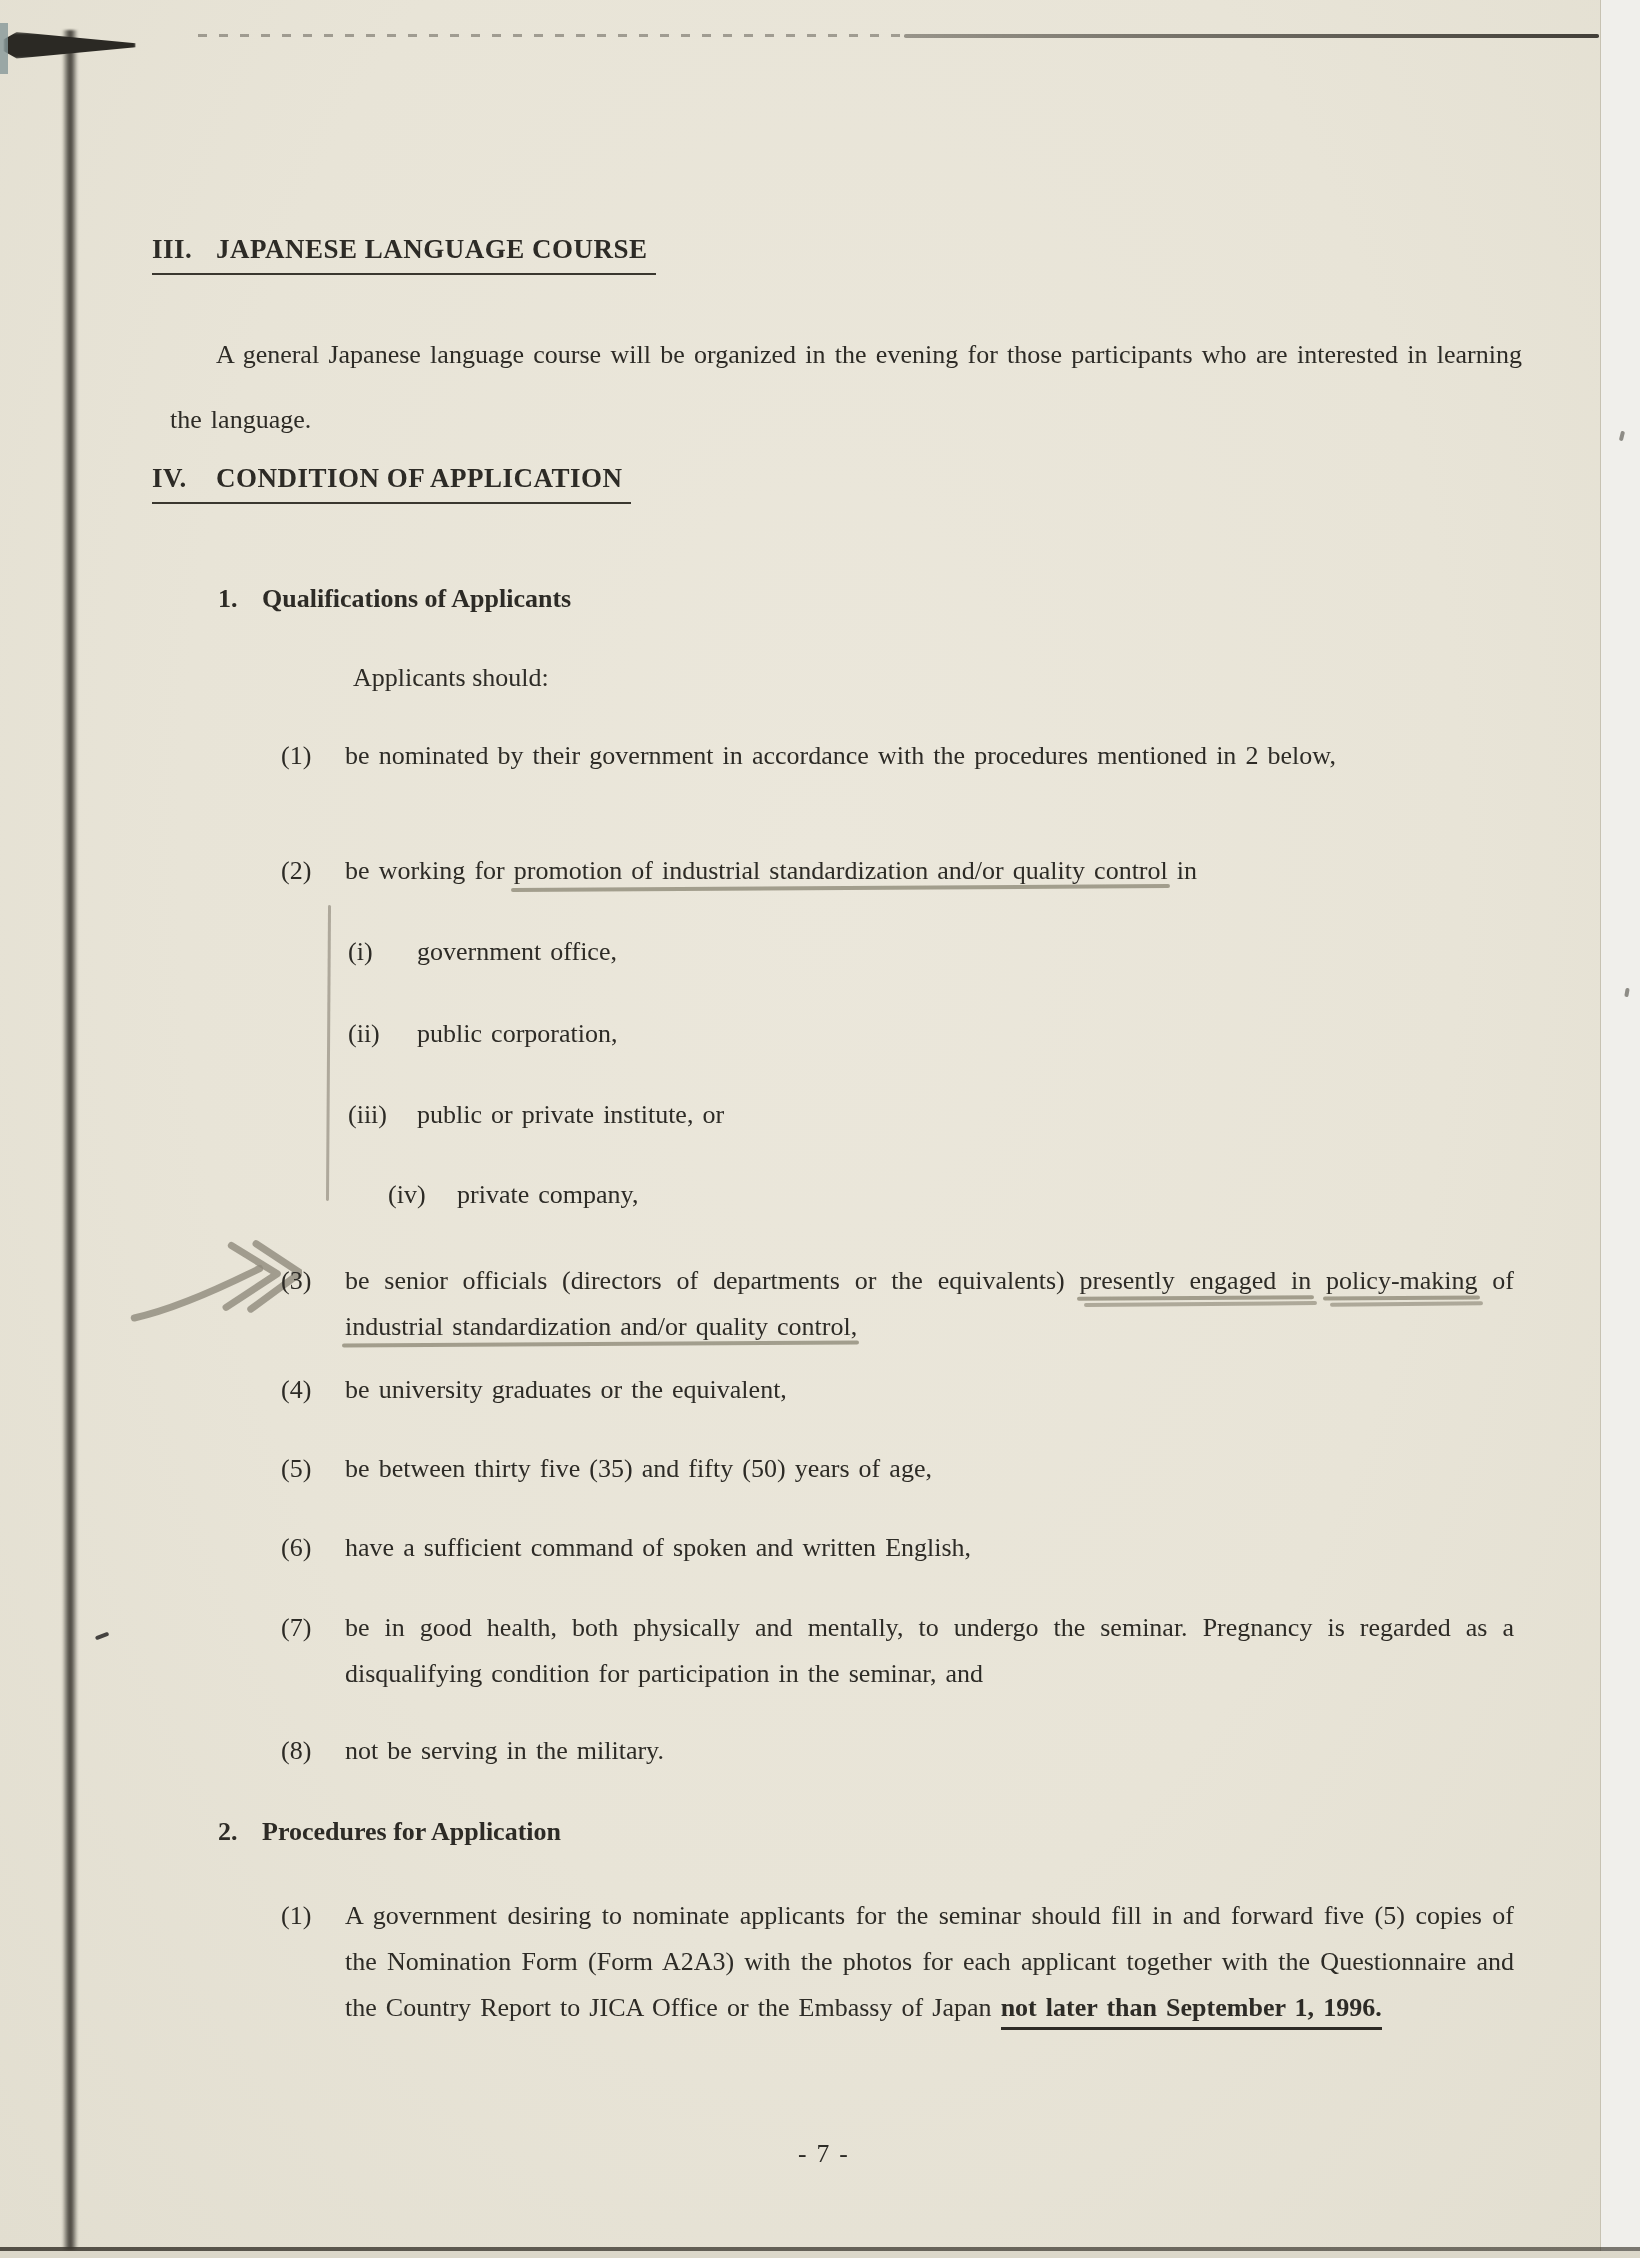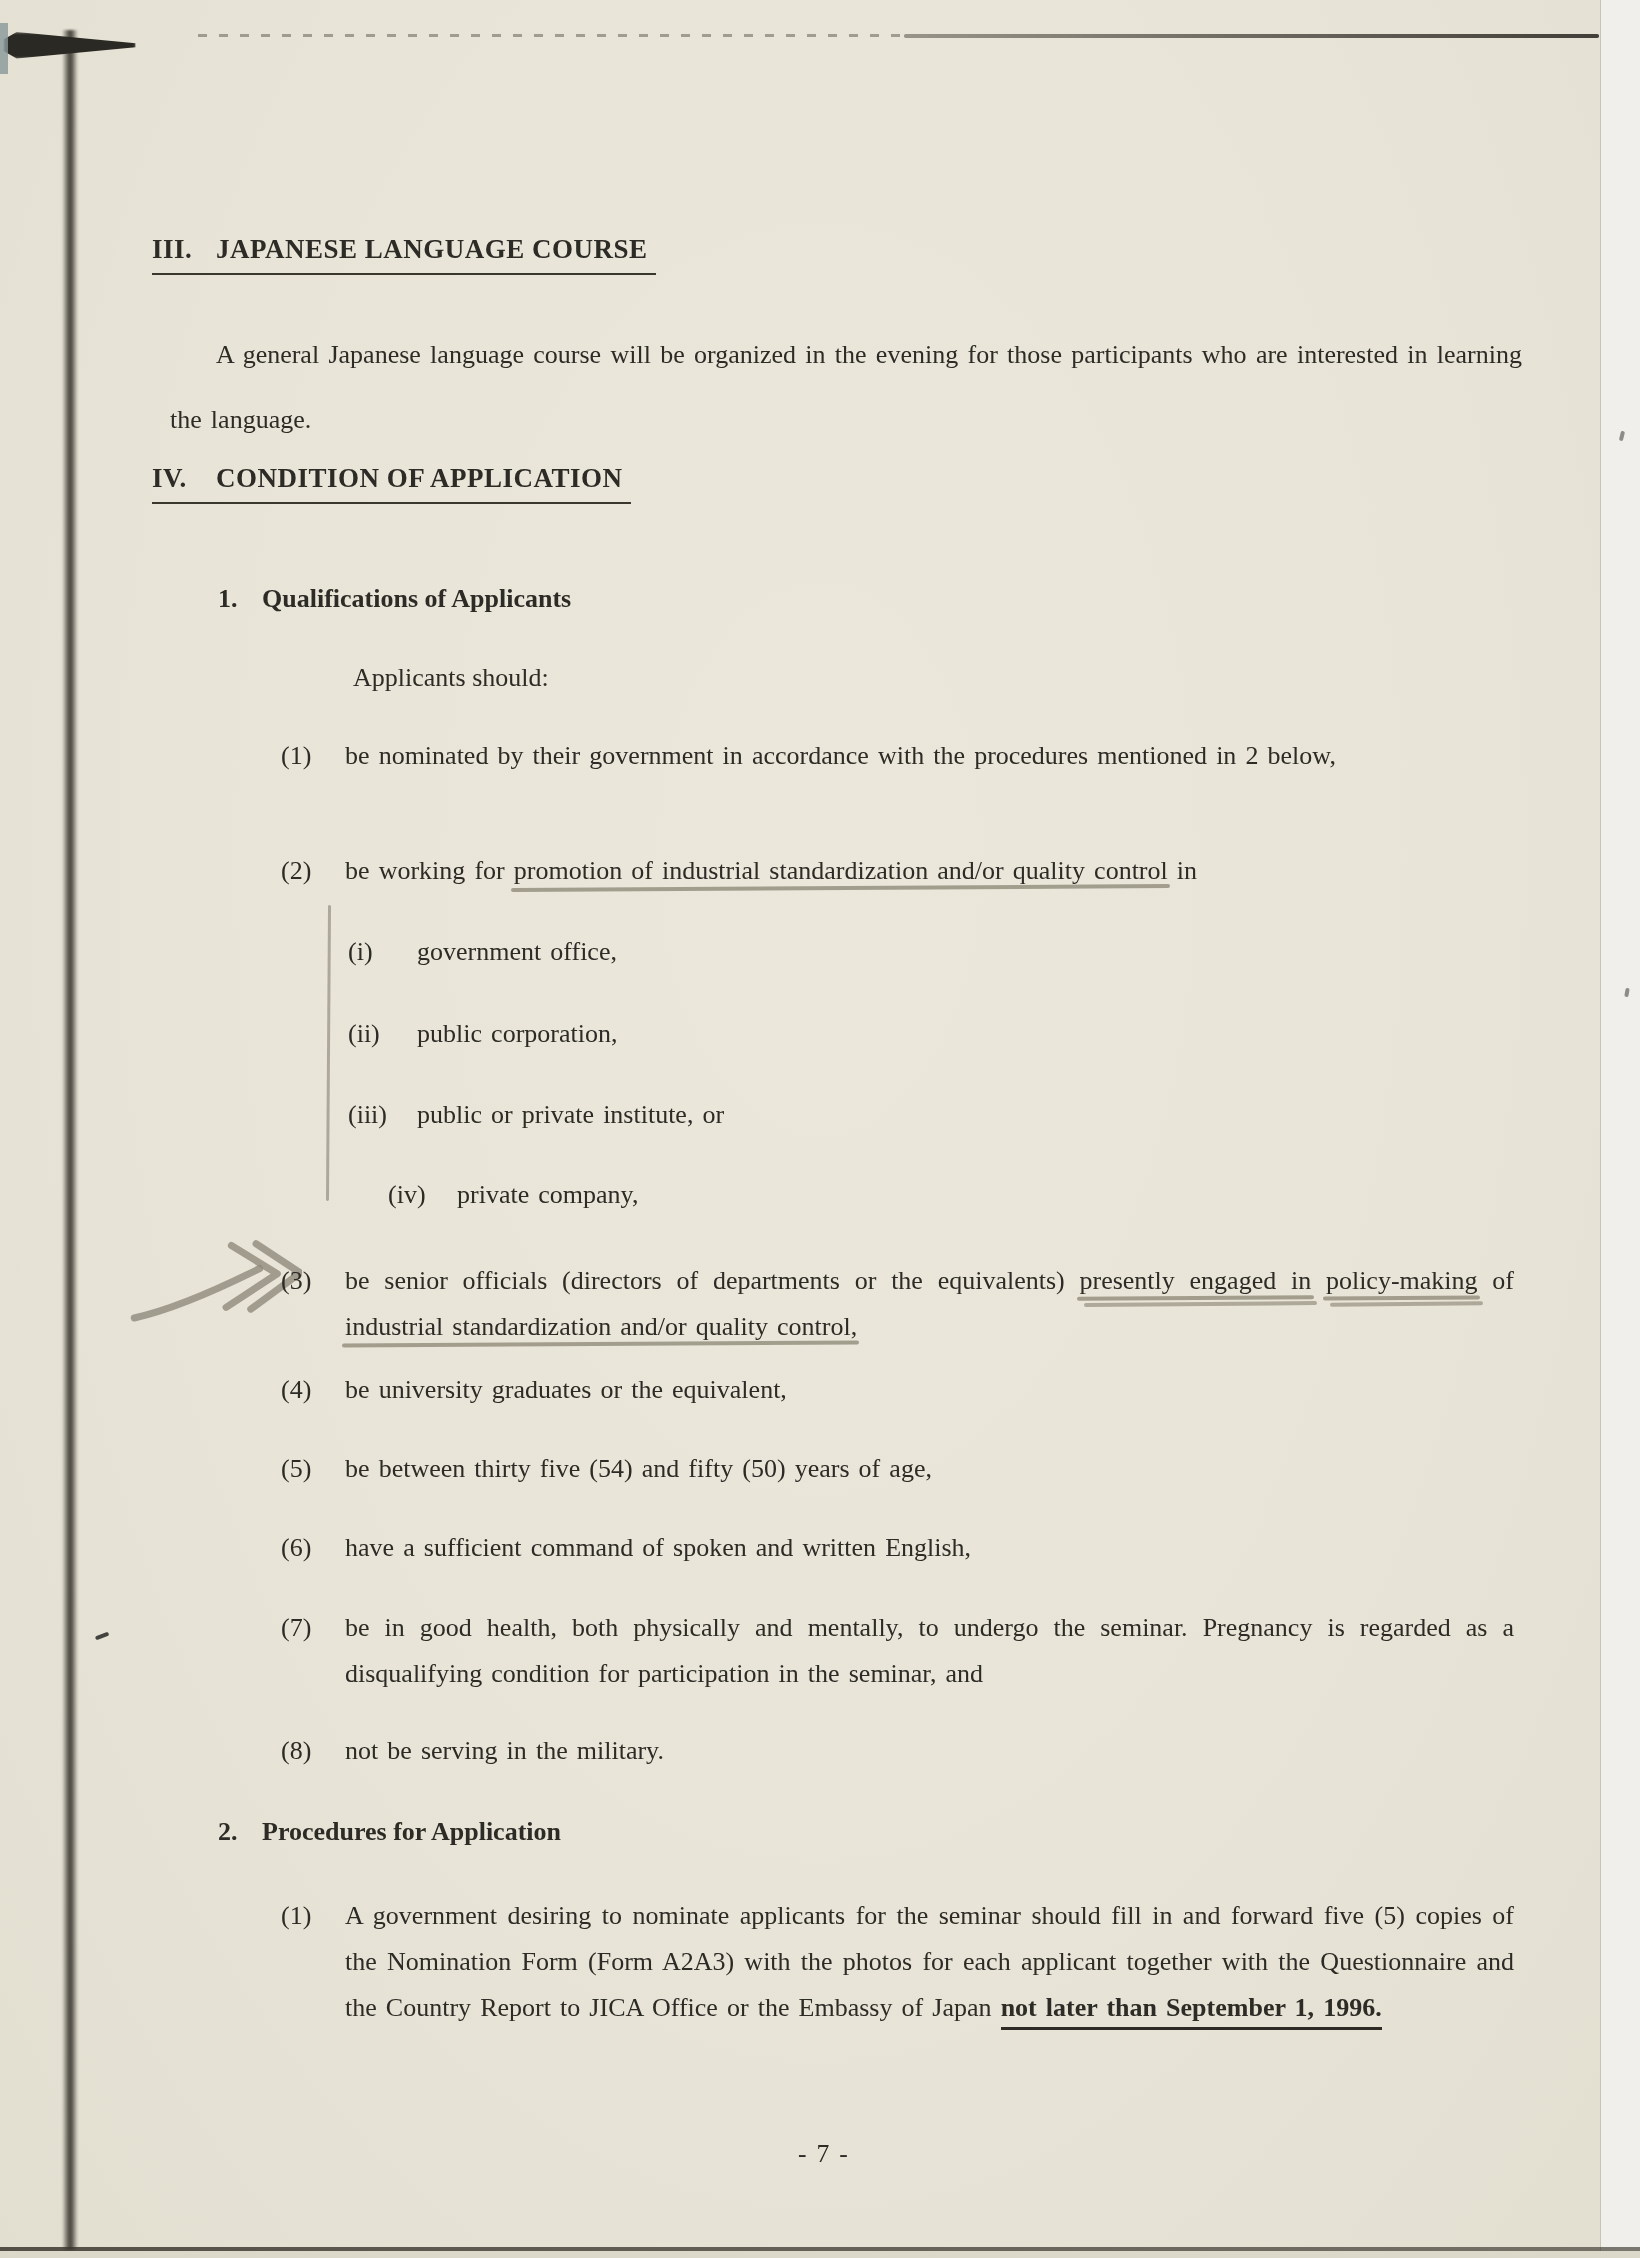--- a/index.html
+++ b/index.html
@@ -146,21 +146,21 @@
     <span class="qnum">(3)</span>
     <span class="qtext"><span>be senior officials (directors of departments or the equivalents) </span><span class="pencil pencil-d">presently engaged in</span><span> </span><span class="pencil pencil-d">policy-making</span><span> of </span><span class="pencil">industrial standardization and/or quality control,</span></span>
   </div>
 
   <div class="abs qitem" style="left:281px; top:1367px; width:1233px;">
     <span class="qnum">(4)</span>
     <span class="qtext">be university graduates or the equivalent,</span>
   </div>
   <div class="abs qitem" style="left:281px; top:1446px; width:1233px;">
     <span class="qnum">(5)</span>
-    <span class="qtext">be between thirty five (54) and fifty (50) years of age,</span>
+    <span class="qtext">be between thirty five (35) and fifty (50) years of age,</span>
   </div>
   <div class="abs qitem" style="left:281px; top:1525px; width:1233px;">
     <span class="qnum">(6)</span>
     <span class="qtext">have a sufficient command of spoken and written English,</span>
   </div>
   <div class="abs qitem" style="left:281px; top:1605px; width:1233px;">
     <span class="qnum">(7)</span>
     <span class="qtext">be in good health, both physically and mentally, to undergo the seminar.  Pregnancy is regarded as a disqualifying condition for participation in the seminar, and</span>
   </div>
   <div class="abs qitem" style="left:281px; top:1728px; width:1233px;">

